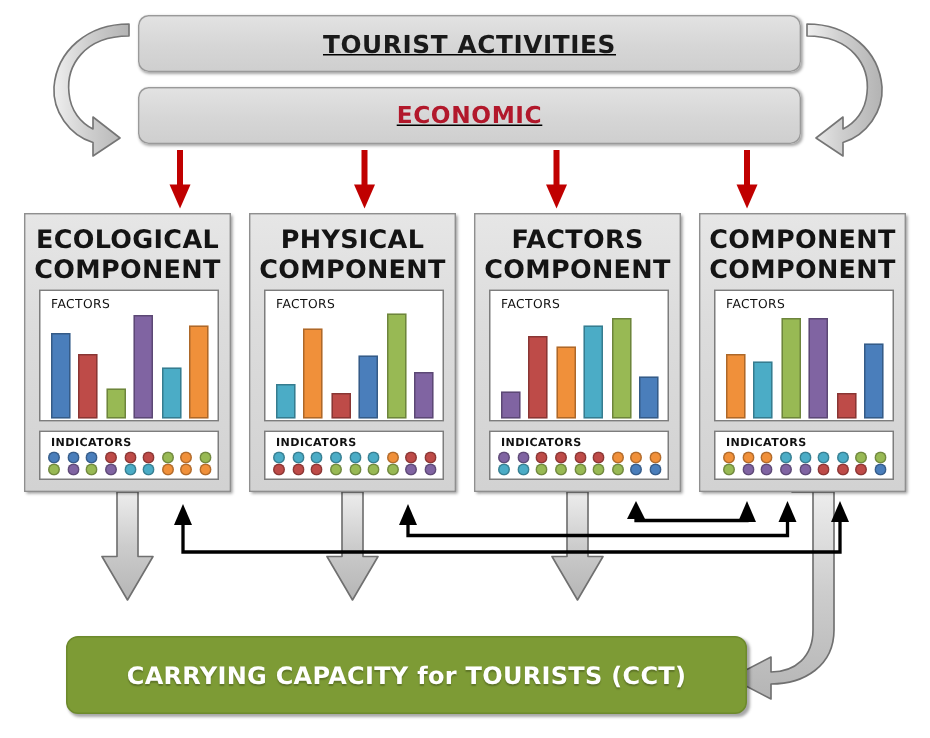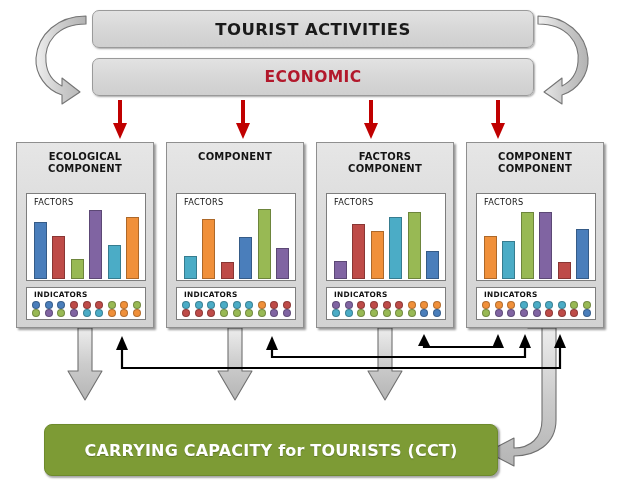--- a/index.html
+++ b/index.html
@@ -14,20 +14,21 @@
 
   
   .banner{
     position:absolute;
     background:linear-gradient(to bottom,#e2e2e2 0%,#d6d6d6 55%,#cfcfcf 100%);
     border:1px solid #9a9a9a;
     border-radius:7px;
     box-shadow:1px 1px 2px rgba(0,0,0,.35);
     display:flex;align-items:center;justify-content:center;
     text-align:right;
+    text-decoration:underline;
   }
   .banner span{
     font-weight:bold;
     letter-spacing:.4px;
   }
   #banner-tourist{left:92px;top:10px;width:440px;height:36px;}
   #banner-tourist span{font-size:16.5px;color:#1a1a1a;}
   #banner-pressures{left:92px;top:58px;width:440px;height:36px;}
   #banner-pressures span{font-size:15.5px;color:#b2182b;}
 
@@ -40,21 +41,21 @@
     box-sizing:border-box;
   }
   #comp-0{left:16px;}
   #comp-1{left:166px;}
   #comp-2{left:316px;}
   #comp-3{left:466px;}
 
   .comp-title{
     margin:8px 4px 0 4px;
     text-align:center;
-    font-size:10px;
+    font-size:17px;
     font-weight:bold;
     line-height:1.16;
     color:#141414;
     letter-spacing:.2px;
   }
   .factors-box{
     position:absolute;left:9px;top:50px;width:120px;height:88px;
     background:#ffffff;border:1px solid #7d7d7d;
     box-sizing:border-box;
   }
@@ -258,20 +259,21 @@
           </div>
           <div class="dot-col">
             <div class="dot" style="background: rgb(152, 185, 84);"></div>
             <div class="dot" style="background: rgb(240, 144, 58);"></div>
           </div>
         </div>
       </div>
     </div>
   <div class="component" id="comp-1">
       <div class="comp-title">
+        <div>PHYSICAL</div>
         <div>COMPONENT</div>
       </div>
       <div class="factors-box">
         <div class="factors-label">FACTORS</div>
         <div class="bars">
           <div class="bar" style="height: 23.1px; background: rgb(75, 172, 198);"></div>
           <div class="bar" style="height: 60.2px; background: rgb(240, 144, 58);"></div>
           <div class="bar" style="height: 16.8px; background: rgb(190, 75, 72);"></div>
           <div class="bar" style="height: 42px; background: rgb(74, 126, 187);"></div>
           <div class="bar" style="height: 70px; background: rgb(152, 185, 84);"></div>

